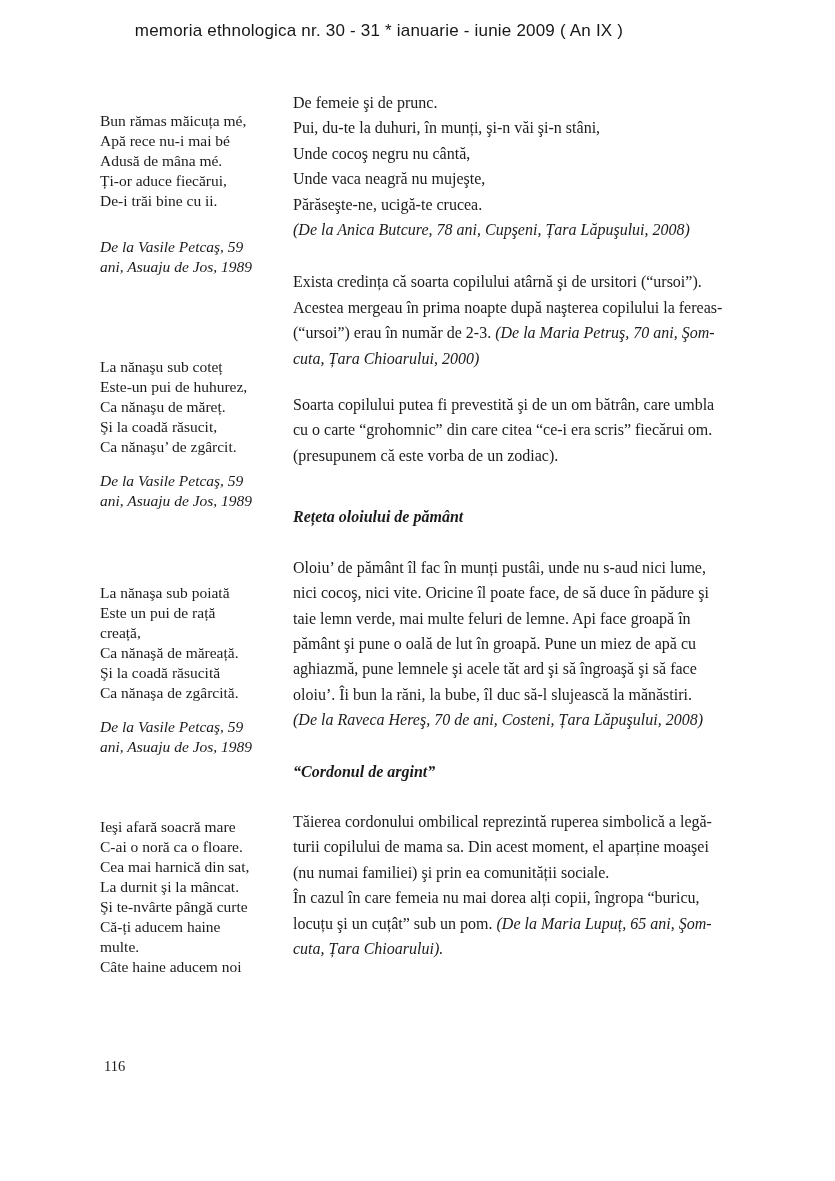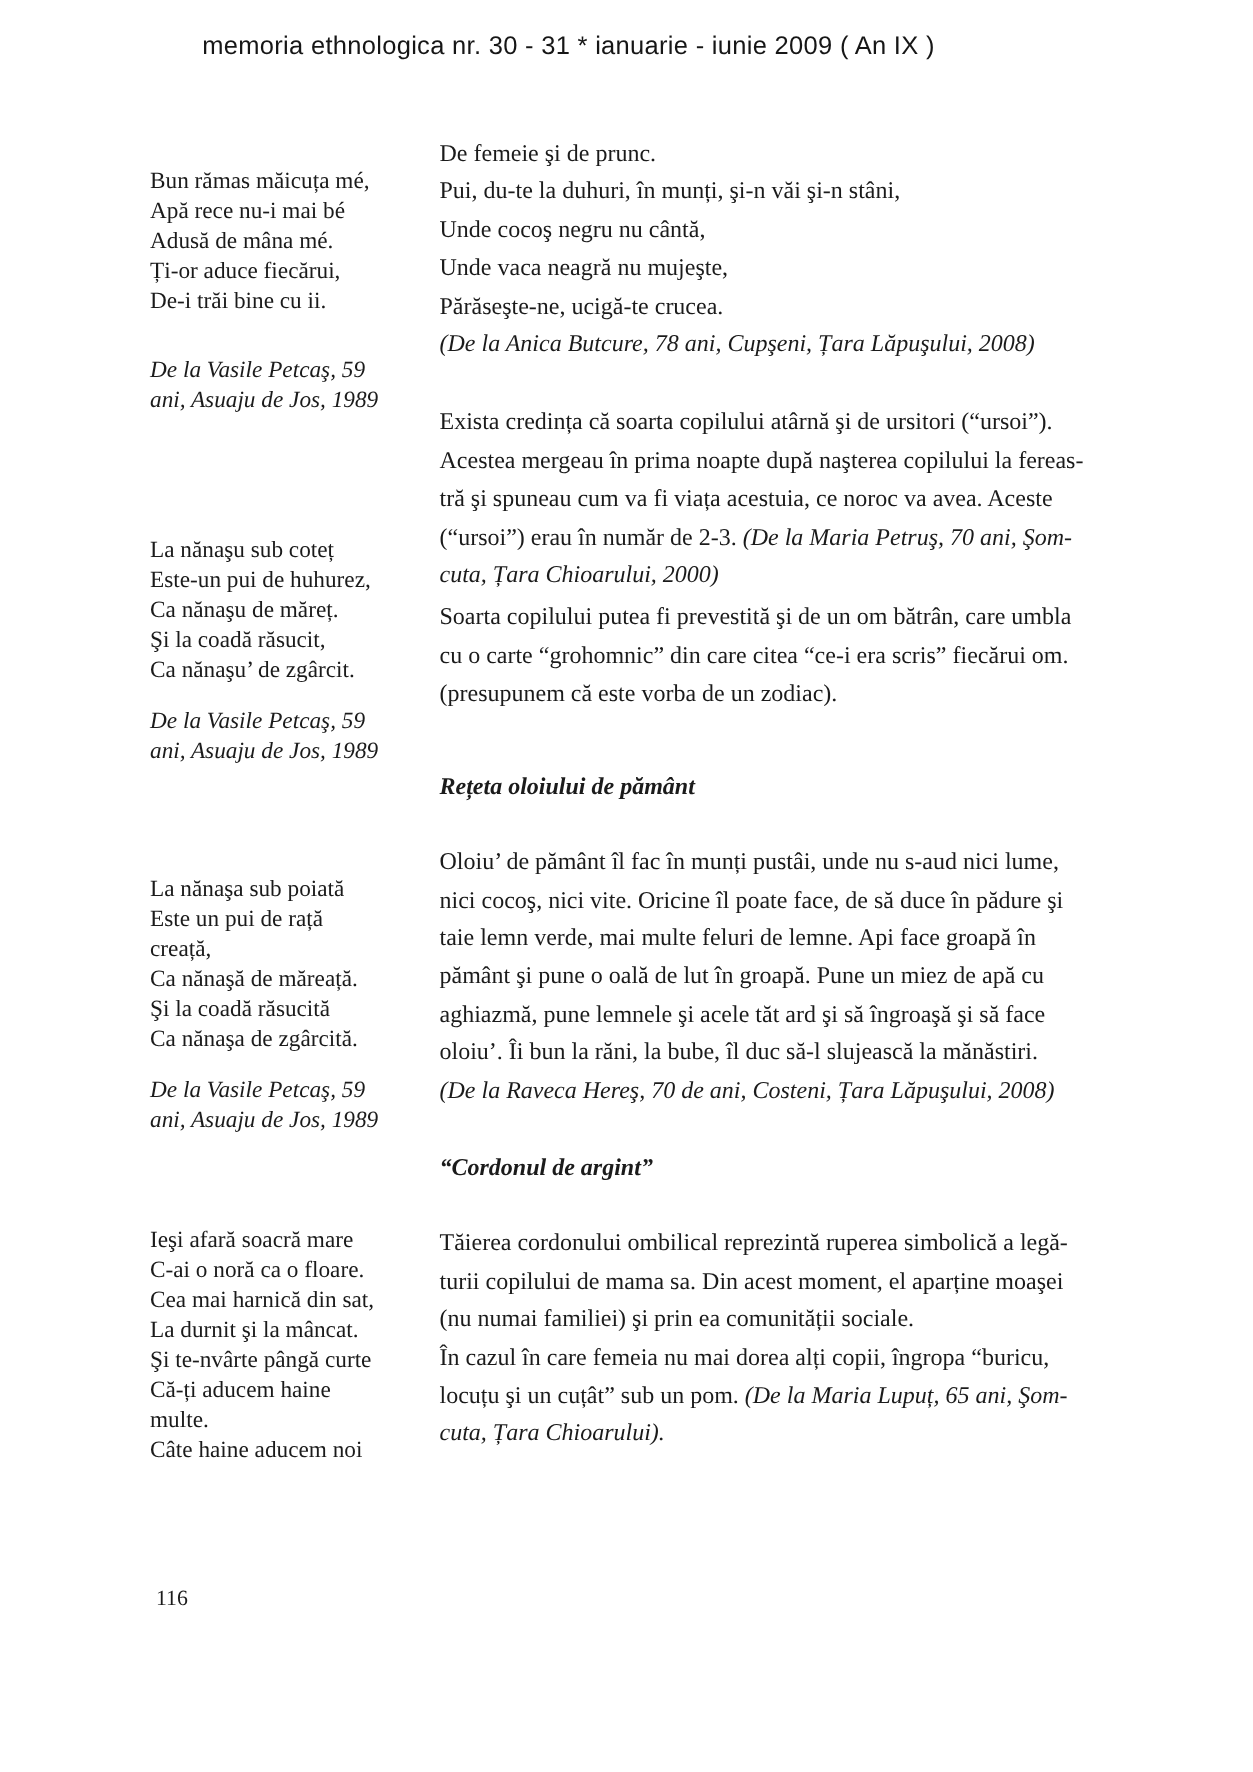--- a/index.html
+++ b/index.html
@@ -32,21 +32,21 @@
   }
   .it{font-style:italic;}
   
   .col.left  .block:nth-child(2){margin-top:26px;}
   .col.left  .block:nth-child(3){margin-top:80px;}
   .col.left  .block:nth-child(4){margin-top:14px;}
   .col.left  .block:nth-child(5){margin-top:72px;}
   .col.left  .block:nth-child(6){margin-top:14px;}
   .col.left  .block:nth-child(7){margin-top:60px;}
   .col.right .block:nth-child(2){margin-top:27px;}
-  .col.right .block:nth-child(3){margin-top:3px;}
+  .col.right .block:nth-child(3){margin-top:21px;}
   .col.right .block:nth-child(4){margin-top:36px;}
   .col.right .block:nth-child(5){margin-top:25px;}
   .col.right .block:nth-child(6){margin-top:26px;}
   .col.right .block:nth-child(7){margin-top:25px;}
   .col.right .block:nth-child(8){margin-top:0;}
   .page-number{
     position:absolute;left:104px;top:1057px;
     font-size:14.5px;line-height:18px;
   }
 </style>
@@ -108,21 +108,20 @@
         <div class="line"><span>De femeie şi de prunc.</span></div>
         <div class="line"><span>Pui, du-te la duhuri, în munți, şi-n văi şi-n stâni,</span></div>
         <div class="line"><span>Unde cocoş negru nu cântă,</span></div>
         <div class="line"><span>Unde vaca neagră nu mujeşte,</span></div>
         <div class="line"><span>Părăseşte-ne, ucigă-te crucea.</span></div>
         <div class="line"><span class="it">(De la Anica Butcure, 78 ani, Cupşeni,  Țara Lăpuşului, 2008)</span></div>
       </div>
       <div class="block paragraph">
         <div class="line"><span>Exista credința că soarta copilului atârnă şi de ursitori (“ursoi”).</span></div>
         <div class="line"><span>Acestea mergeau în prima noapte după naşterea copilului la fereas-</span></div>
-        <div class="line"><span>tră şi spuneau cum va fi viața acestuia, ce noroc va avea. Aceste</span></div>
         <div class="line"><span>(“ursoi”) erau în număr de 2-3. </span><span class="it">(De la Maria Petruş, 70 ani, Şom-</span></div>
         <div class="line"><span class="it">cuta, Țara Chioarului, 2000)</span></div>
       </div>
       <div class="block paragraph">
         <div class="line"><span>Soarta copilului putea fi prevestită şi de un om bătrân, care umbla</span></div>
         <div class="line"><span>cu o carte “grohomnic” din care citea “ce-i era scris” fiecărui om.</span></div>
         <div class="line"><span>(presupunem că este vorba de un zodiac).</span></div>
       </div>
       <div class="block heading">Rețeta oloiului de pământ</div>
       <div class="block paragraph">

